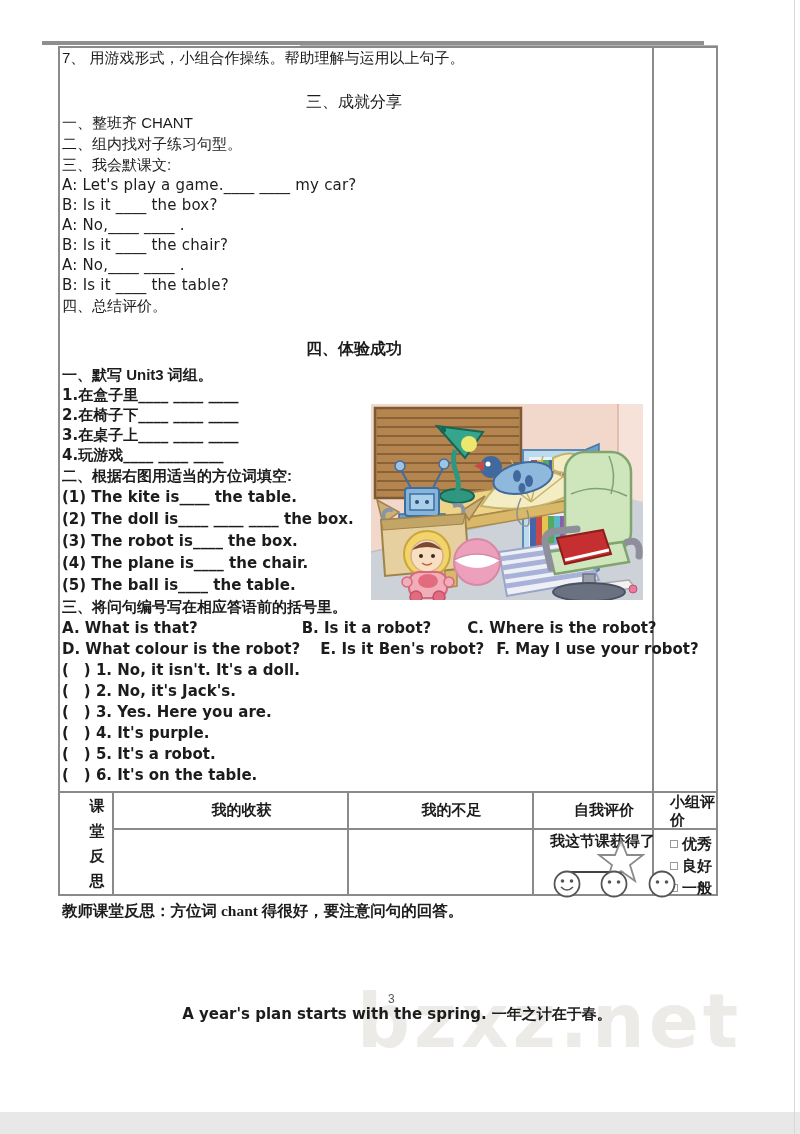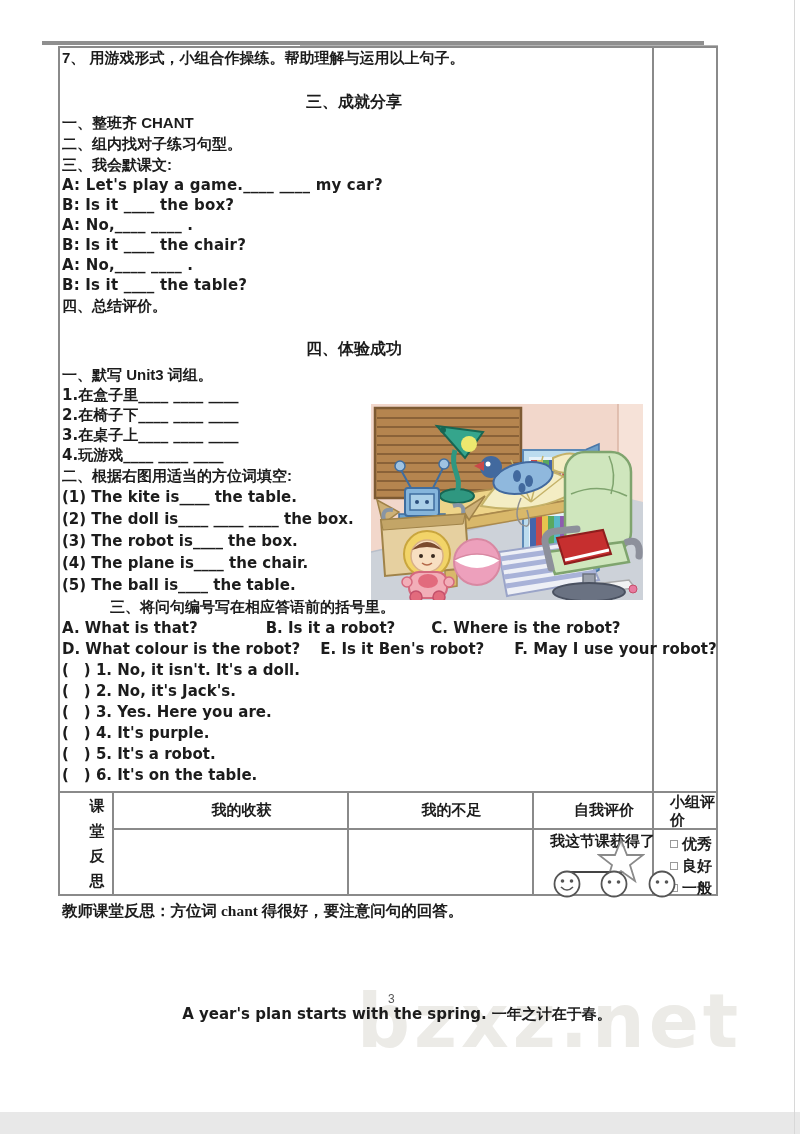--- a/index.html
+++ b/index.html
@@ -11,35 +11,35 @@
   .topbar   { position:absolute; left:42px; top:41px; width:662px; height:4px; background:#8f8f8f; z-index:2; }
   .topbar2  { position:absolute; left:300px; top:45px; width:418px; height:1px; background:#b5b5b5; z-index:2; }
   .bottom-band { position:absolute; left:0; top:1112px; width:800px; height:22px; background:#e8e8e8; }
   .right-edge  { position:absolute; left:794px; top:0; width:1px; height:1134px; background:#d8d8d8; }
 
   
   .bl { position:absolute; background:#8a8a8a; z-index:1; }
 
   
   .content { position:absolute; left:62px; top:47px; width:584px; z-index:3;
-             font-size:15px; font-weight:700; }
+             font-size:15px; font-weight:400; }
   .cn  { line-height:21px; white-space:nowrap; }
   .en  { font-family:"DejaVu Sans", sans-serif; line-height:20px; letter-spacing:0.2px; white-space:nowrap; }
   .hd  { text-align:center; line-height:21px; margin-top:23px; font-size:16px; }
   .blockB { position:absolute; left:62px; top:338px; width:584px; z-index:3; font-size:15px; font-weight:700; }
   .hd2 { text-align:center; line-height:22px; font-size:16px; }
   .t1t { line-height:21px; margin-top:4px; }
   .t1i { line-height:20px; font-family:"DejaVu Sans", sans-serif; white-space:nowrap; }
   .t2t { line-height:21px; }
   .t2i { line-height:22px; font-family:"DejaVu Sans", sans-serif; white-space:nowrap; }
-  .t3t { line-height:22px;margin-left:48px; }
+  .t3t { line-height:22px; }
   .qrow { line-height:21px; font-family:"DejaVu Sans", sans-serif; white-space:nowrap; }
   .qrow span { display:inline-block; }
-  .q1 span:nth-child(1){ margin-right:68px;text-align:right; } .q1 span:nth-child(2){ margin-right:36px; }
-  .q2 span:nth-child(1){ margin-right:20px; } .q2 span:nth-child(2){ margin-right:30px; }
+  .q1 span:nth-child(1){ margin-right:104px;text-align:right; } .q1 span:nth-child(2){ margin-right:36px; }
+  .q2 span:nth-child(1){ margin-right:20px; } .q2 span:nth-child(2){ margin-right:12px; }
   .ans { line-height:21px; font-family:"DejaVu Sans", sans-serif; white-space:nowrap; }
 
   
   .illus { position:absolute; left:371px; top:404px; z-index:2; }
 
   
   .refl { position:absolute; left:70px; top:791px; width:748px; height:104px; z-index:3; font-size:15px; font-weight:700; }
   .vhead { position:absolute; left:0; top:0; width:54px; height:104px; display:flex; align-items:center; justify-content:center; }
   .vhead span { width:17px; line-height:25px; word-break:break-all; text-align:center; }
   .hcell { position:absolute; top:0; height:37px; line-height:37px; text-align:center; }

